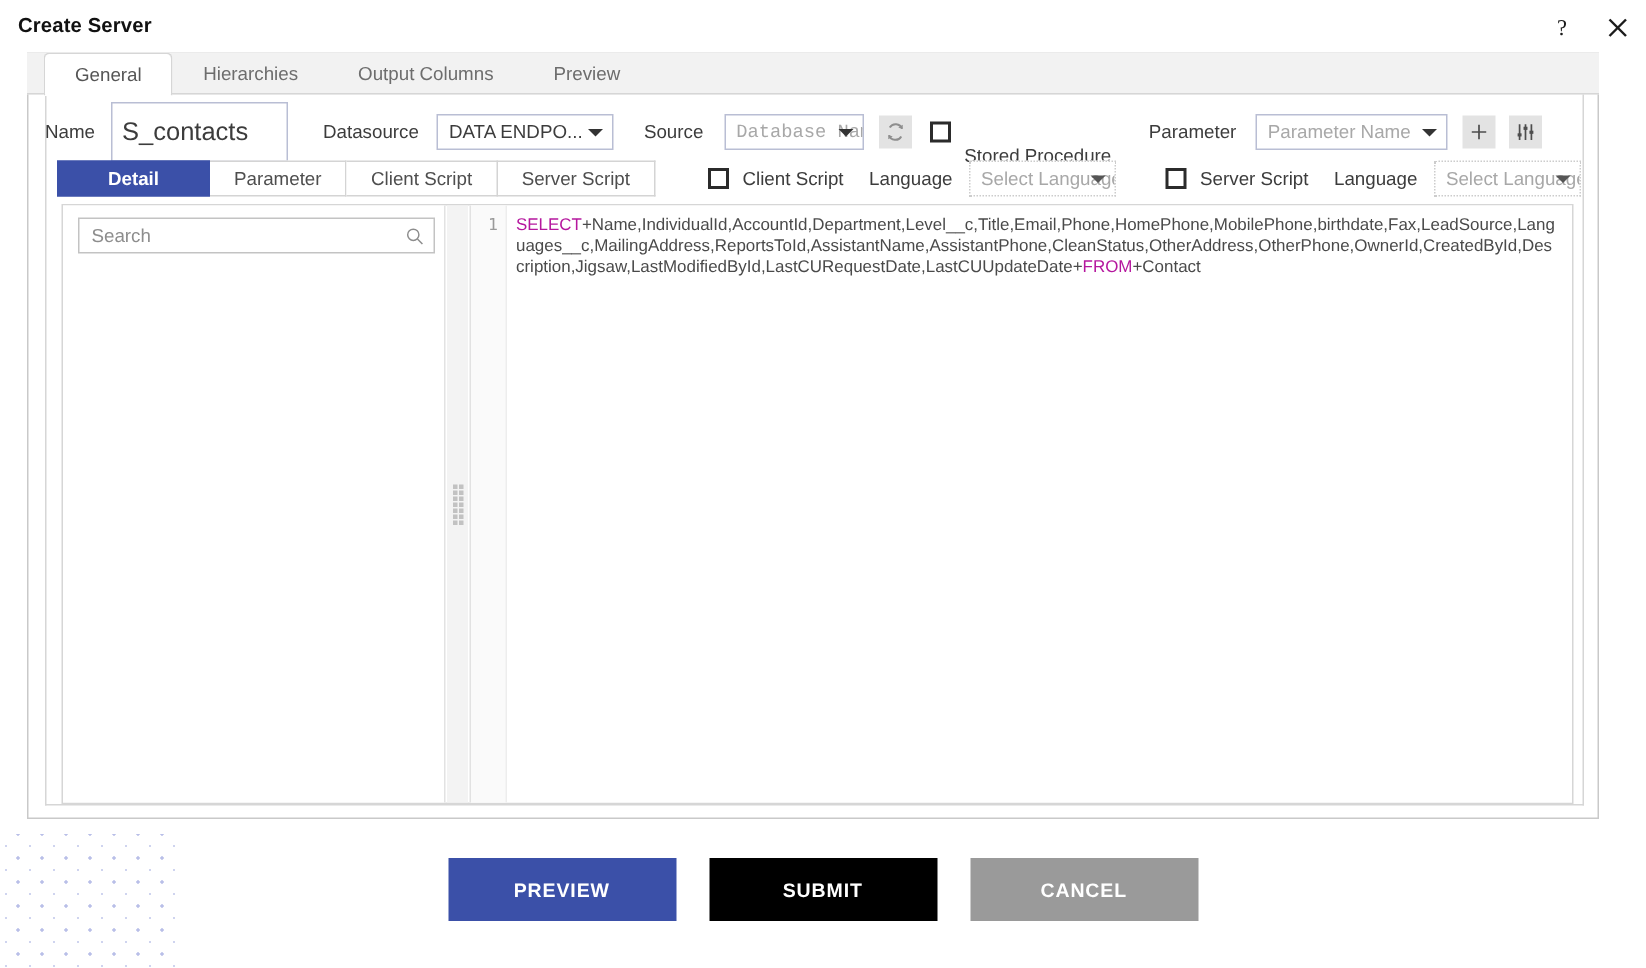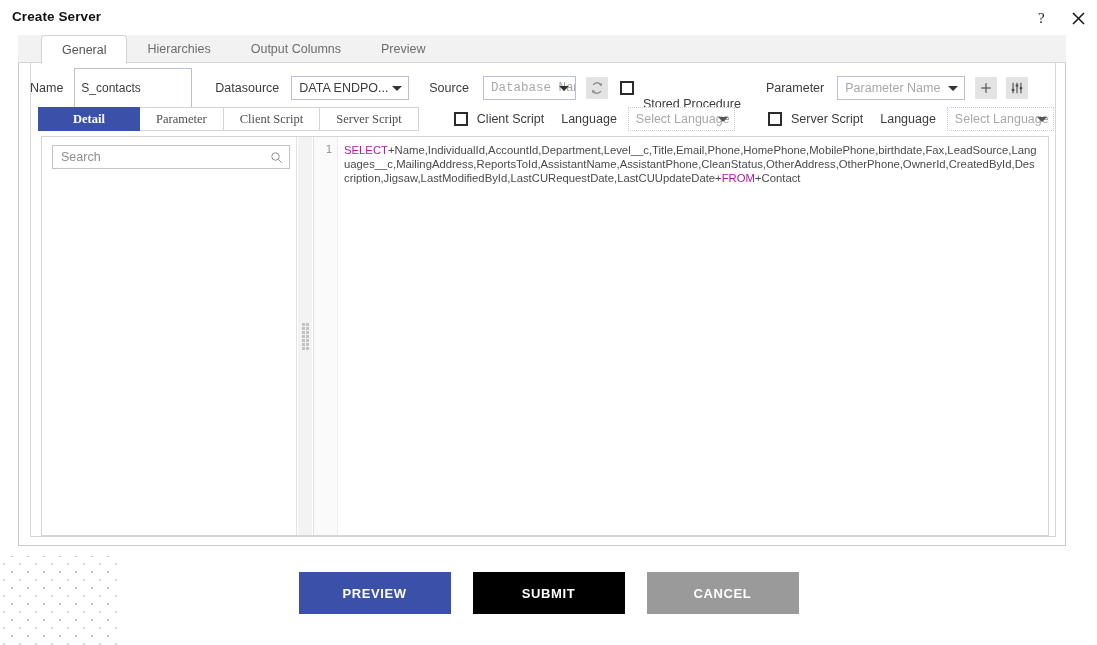--- a/index.html
+++ b/index.html
@@ -101,41 +101,40 @@
   }
   .tab.active {
     background: #ffffff;
     color: #555555;
     border: 1px solid #d6d6d6;
     border-bottom: 1px solid #ffffff;
     border-top-left-radius: 4px;
     border-top-right-radius: 4px;
     margin-bottom: -1px;
     height: 29px;
-    margin-left: 12px;
   }
 
   
   .row1 {
     position: absolute;
     left: 30px; top: 72px;
     width: 1024px; height: 32px;
     display: flex;
     align-items: center;
   }
   .lbl {
     font-size: 12.5px;
     color: #3c3c3c;
     white-space: nowrap;
   }
   .txtinput {
     height: 40px;
     border: 1px solid #b9bed4;
     background: #ffffff;
-    font-size: 12px;
+    font-size: 17px;
     color: #3c3c3c;
     padding: 0 6px;
     line-height: 22px;
     font-family: "Liberation Sans", sans-serif;
   }
   .selbox {
     height: 24px;
     border: 1px solid #b9bed4;
     background: #ffffff;
     font-size: 12.5px;
@@ -188,21 +187,20 @@
     height: 24px;
     padding: 0 16px;
     display: flex; align-items: center; justify-content: center;
     font-size: 12.5px;
     color: #4e4e4e;
     background: #ffffff;
     border: 1px solid #d4d4d4;
     border-left: none;
     cursor: pointer;
     white-space: nowrap;
-    font-family: Liberation Serif, serif;
   }
   .subtab:first-child { border-left: 1px solid #d4d4d4; }
   .subtab.active {
     background: #3b50a8;
     color: #ffffff;
     font-weight: bold;
     border-color: #3b50a8;
   }
 
   

